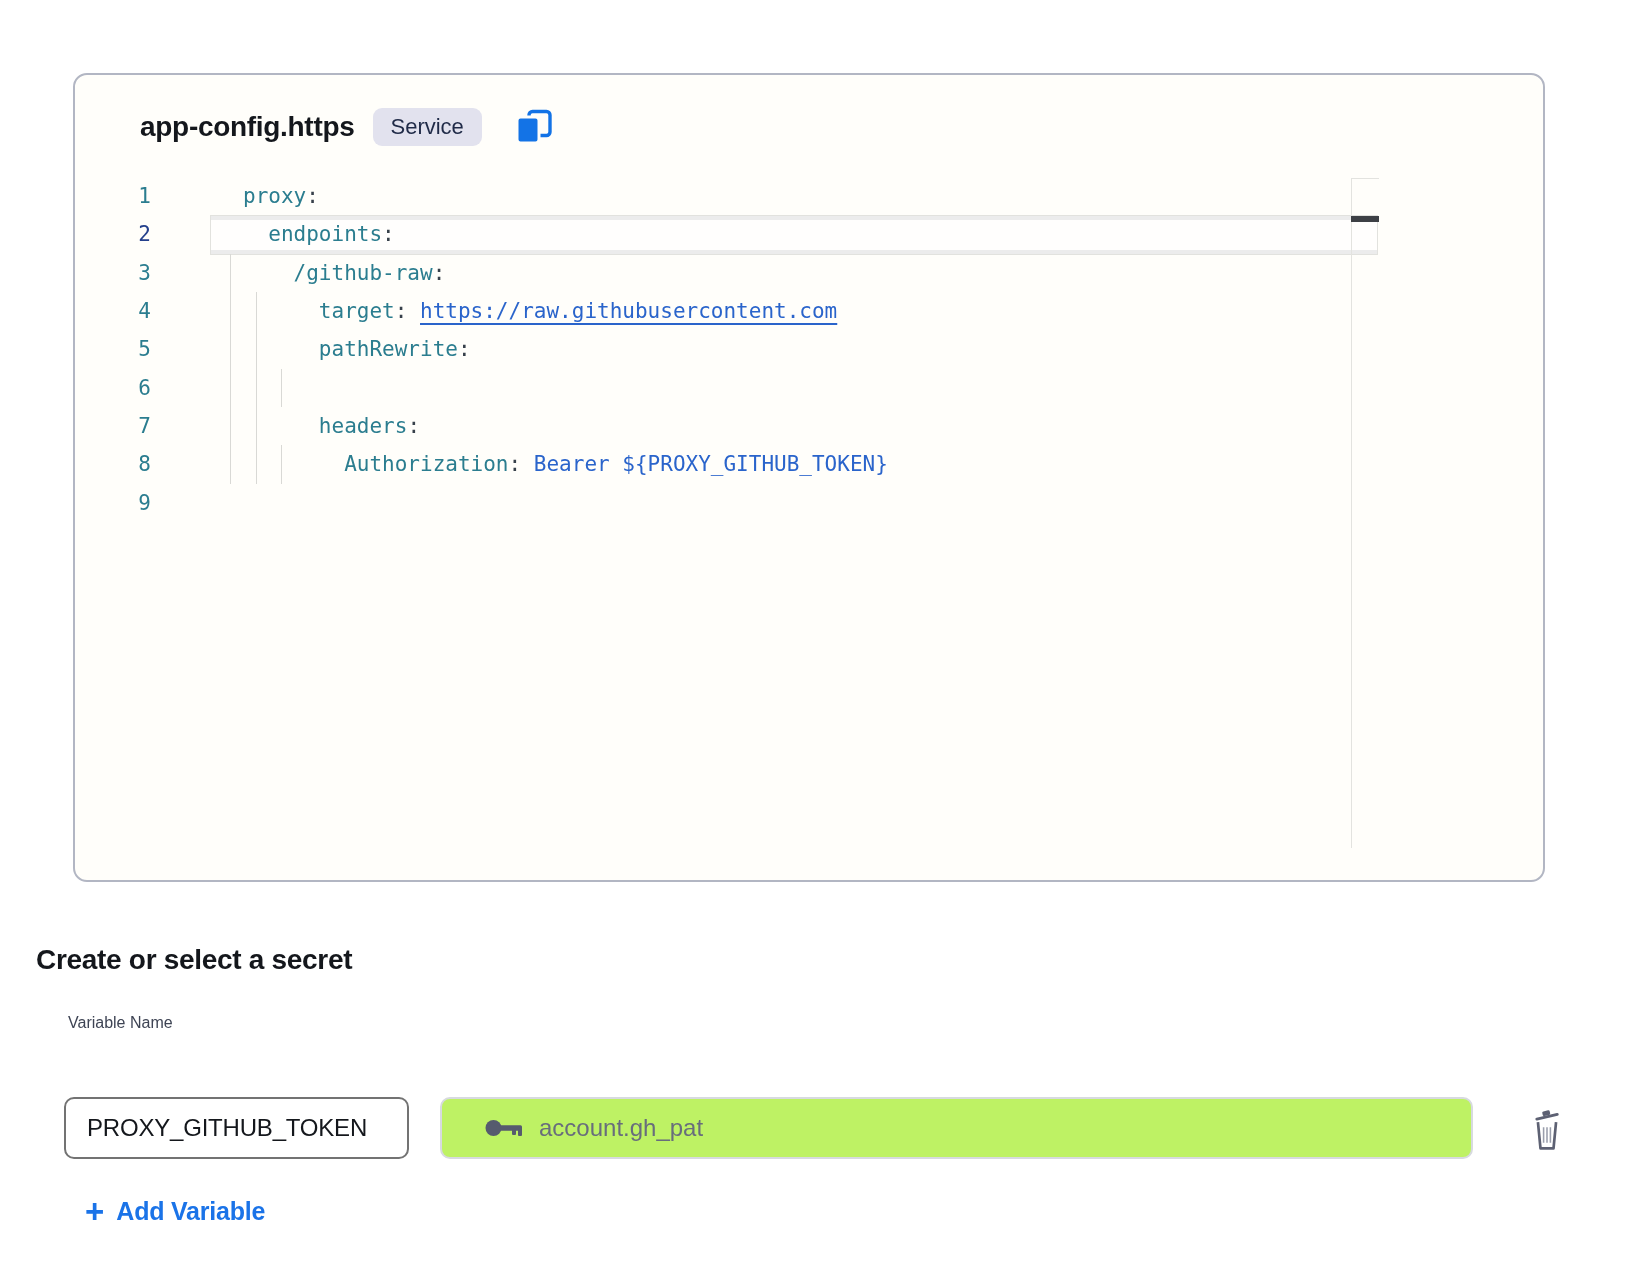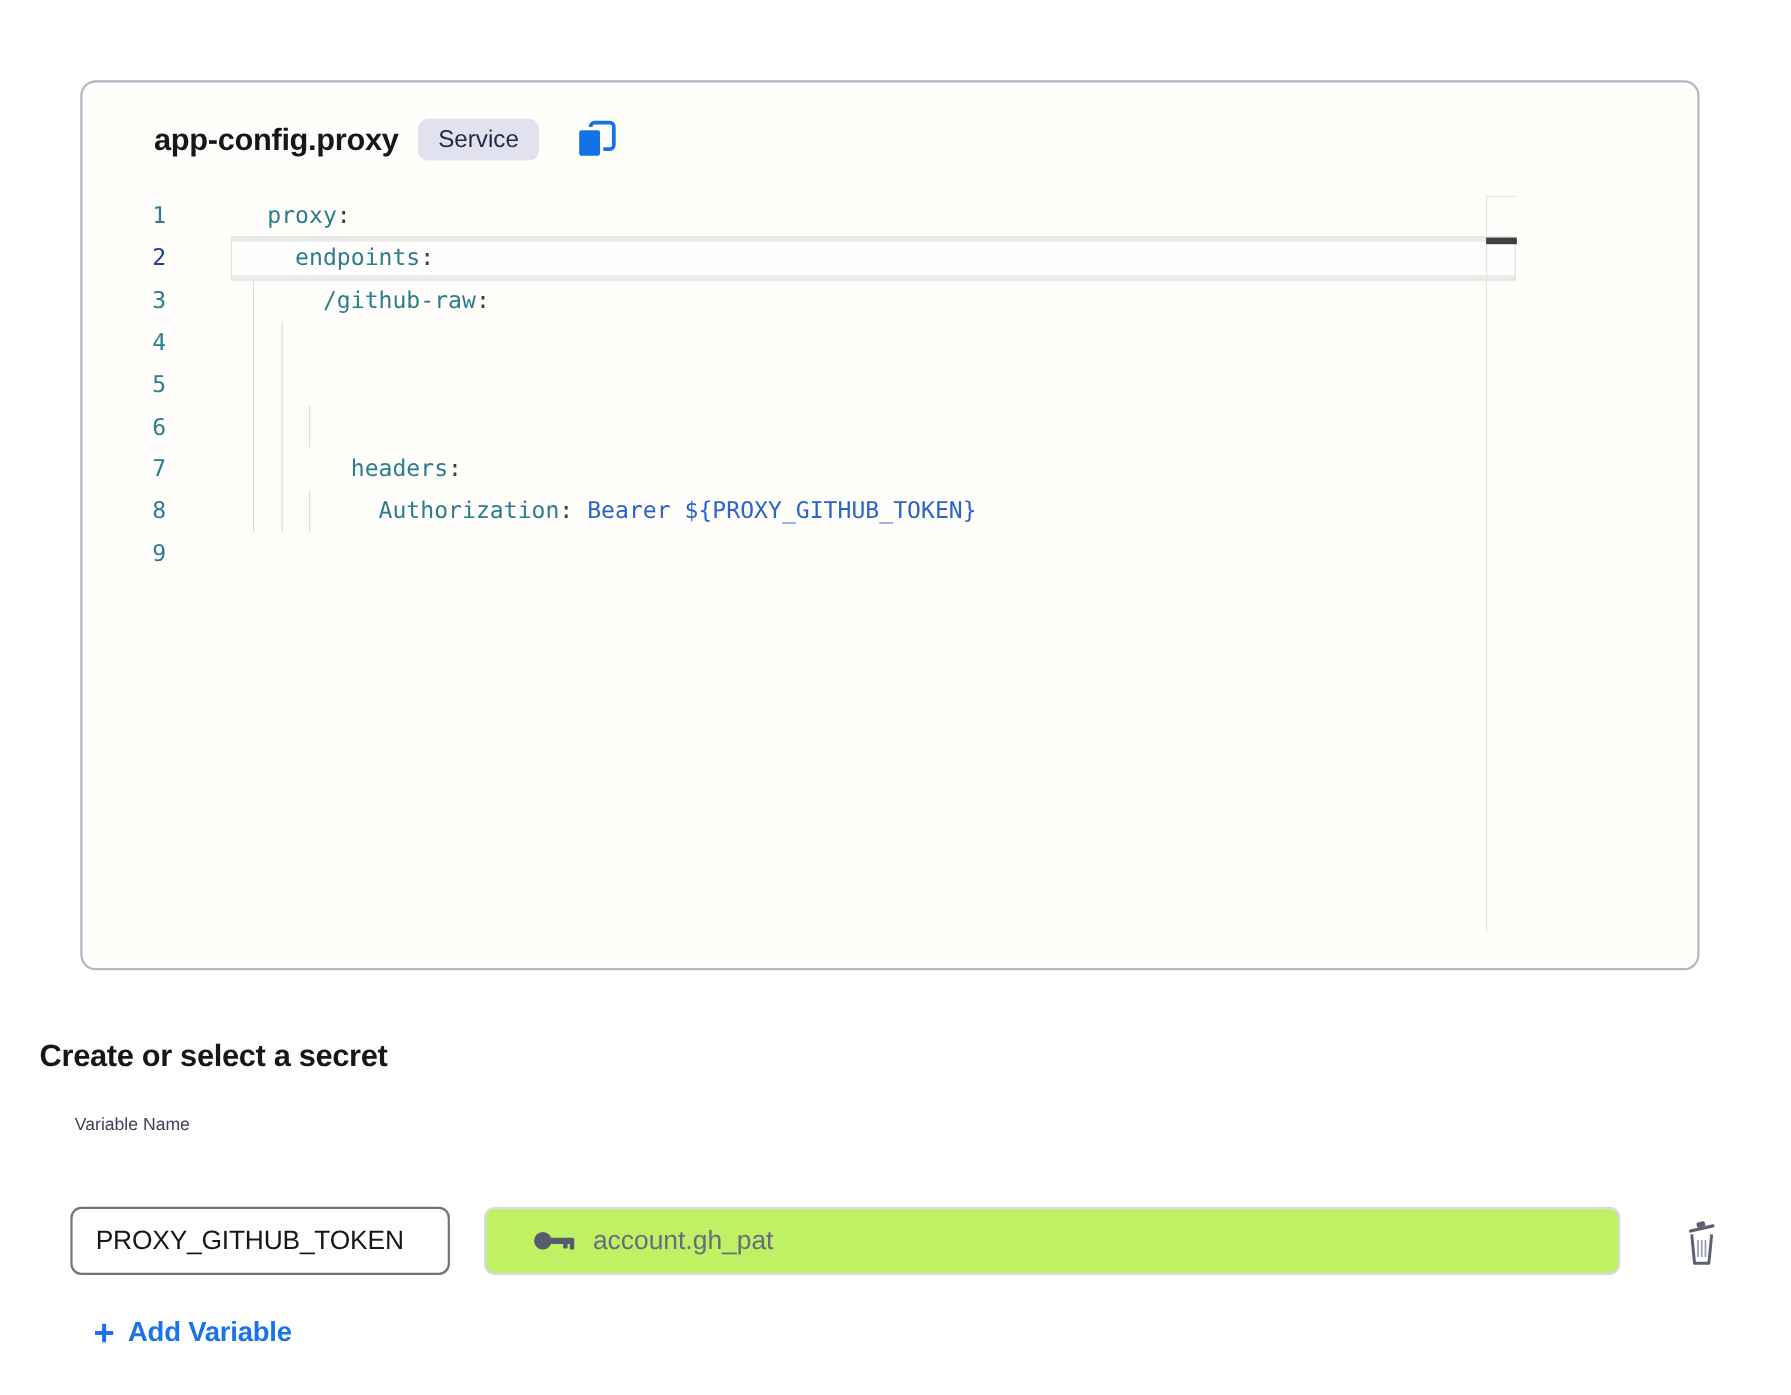--- a/index.html
+++ b/index.html
@@ -56,21 +56,21 @@
   .add-variable { position:absolute; left:85px; top:1195px; display:flex; align-items:center; gap:12px; cursor:pointer; }
   .plus-glyph { font-size:33px; font-weight:bold; color:var(--accent-blue,#1a73e8); line-height:33px; }
   .add-variable-label { font-size:25px; font-weight:bold; color:var(--accent-blue,#1a73e8); letter-spacing:-0.2px; }
 </style>
 </head>
 <body>
 
 <div class="card">
 
   <div class="card-header">
-    <span class="file-title">app-config.proxy</span>
+    <span class="file-title">app-config.https</span>
     <span class="badge">Service</span>
     <button class="copy-btn">
       <svg width="38" height="36" viewBox="0 0 38 36">
         <rect x="14" y="2.5" width="21" height="24" rx="3.5" fill="none" stroke="#1373e6" stroke-width="3.4"></rect>
         <rect x="2" y="8" width="22" height="26" rx="3.5" fill="#1373e6" stroke="#fffefa" stroke-width="3"></rect>
       </svg>
     </button>
   </div>
 
   <div class="code-area">
@@ -85,22 +85,22 @@
     <div class="indent-guide" style="left:206px; top:268.3px; height:38.3px;"></div>
 
     <div class="ruler-vline"></div>
     <div class="ruler-topline"></div>
     <div class="ruler-marker"></div>
 
     <div id="code-rows">
         <div class="code-row" style="top: 0px;"><span class="lnum">1</span><span class="ltext"><span class="tk-key">proxy</span><span class="tk-punc">:</span></span></div>
         <div class="code-row" style="top: 38.333px;"><span class="lnum active">2</span><span class="ltext"><span class="tk-key">  endpoints</span><span class="tk-punc">:</span></span></div>
         <div class="code-row" style="top: 76.666px;"><span class="lnum">3</span><span class="ltext"><span class="tk-key">    /github-raw</span><span class="tk-punc">:</span></span></div>
-        <div class="code-row" style="top: 114.999px;"><span class="lnum">4</span></div>
-        <div class="code-row" style="top: 153.332px;"><span class="lnum">5</span></div>
+        <div class="code-row" style="top: 114.999px;"><span class="lnum">4</span><span class="ltext"><span class="tk-key">      target</span><span class="tk-punc">: </span><span class="tk-link">https://raw.githubusercontent.com</span></span></div>
+        <div class="code-row" style="top: 153.332px;"><span class="lnum">5</span><span class="ltext"><span class="tk-key">      pathRewrite</span><span class="tk-punc">:</span></span></div>
         <div class="code-row" style="top: 191.665px;"><span class="lnum">6</span></div>
         <div class="code-row" style="top: 229.998px;"><span class="lnum">7</span><span class="ltext"><span class="tk-key">      headers</span><span class="tk-punc">:</span></span></div>
         <div class="code-row" style="top: 268.331px;"><span class="lnum">8</span><span class="ltext"><span class="tk-key">        Authorization</span><span class="tk-punc">: </span><span class="tk-val">Bearer ${PROXY_GITHUB_TOKEN}</span></span></div>
         <div class="code-row" style="top: 306.664px;"><span class="lnum">9</span><span class="ltext"></span></div>
       </div>
   </div>
 </div>
 
 <div class="section-heading">Create or select a secret</div>
 

